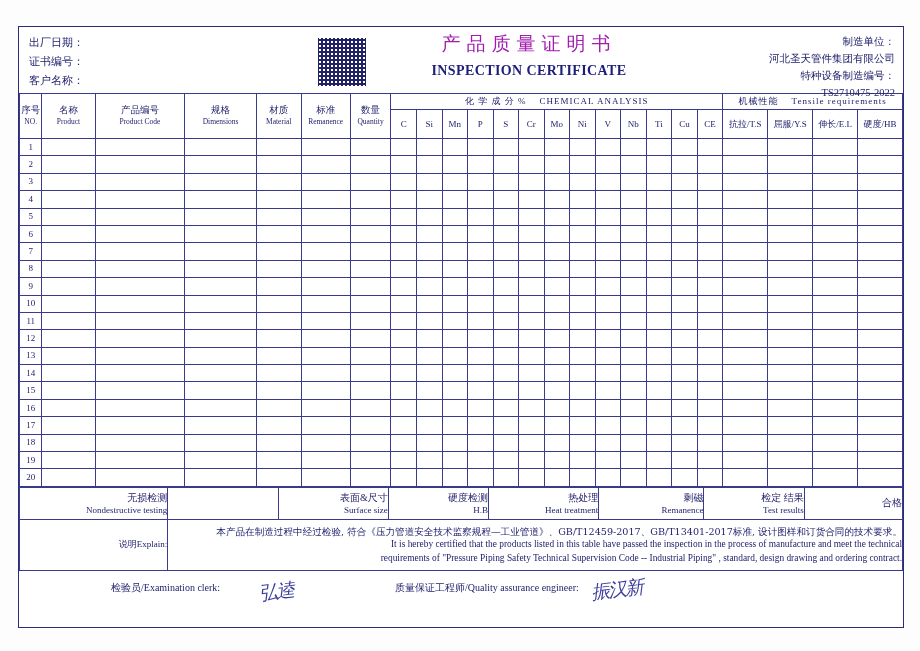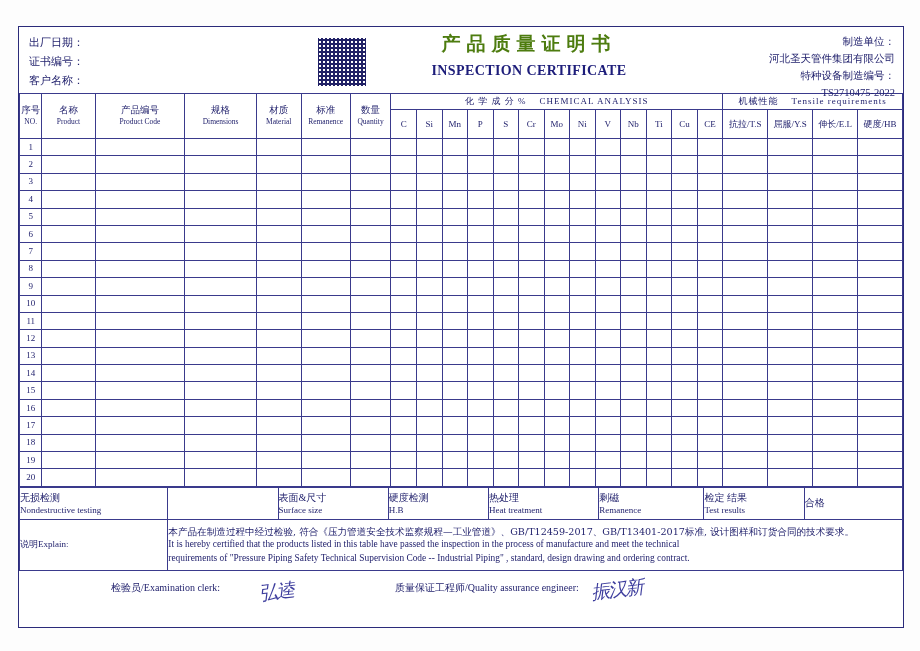--- a/index.html
+++ b/index.html
@@ -62,23 +62,23 @@
   }
   .title-block {
     position: absolute;
     left: 360px;
     top: 4px;
     width: 300px;
     text-align: center;
   }
   .title-cn {
     font-size: 19px;
-    font-weight: bold;
+    font-weight: normal;
     letter-spacing: 6px;
-    color: #4d7c0f;
+    color: #a21caf;
     font-family: "DejaVu Serif", serif;
   }
   .title-en {
     font-size: 14px;
     font-weight: bold;
     margin-top: 6px;
     letter-spacing: .4px;
     color: #1d1d7a;
     font-family: "Liberation Serif", serif;
   }
@@ -130,21 +130,21 @@
 
   
   .bot {
     border-collapse: collapse;
     width: 100%;
     table-layout: fixed;
   }
   .bot td {
     border: 1px solid #3a3a8c;
     color: #23236e;
-    text-align: left;
+    text-align: right;
     vertical-align: middle;
     font-size: 9px;
     padding: 0;
     margin-top: 18px;
   }
   .bot .two { height: 31px; }
   .bot .cn { display: block; font-size: 10px; }
   .bot .en { display: block; font-size: 9px; }
 
   .explain-row td { height: 50px; }

